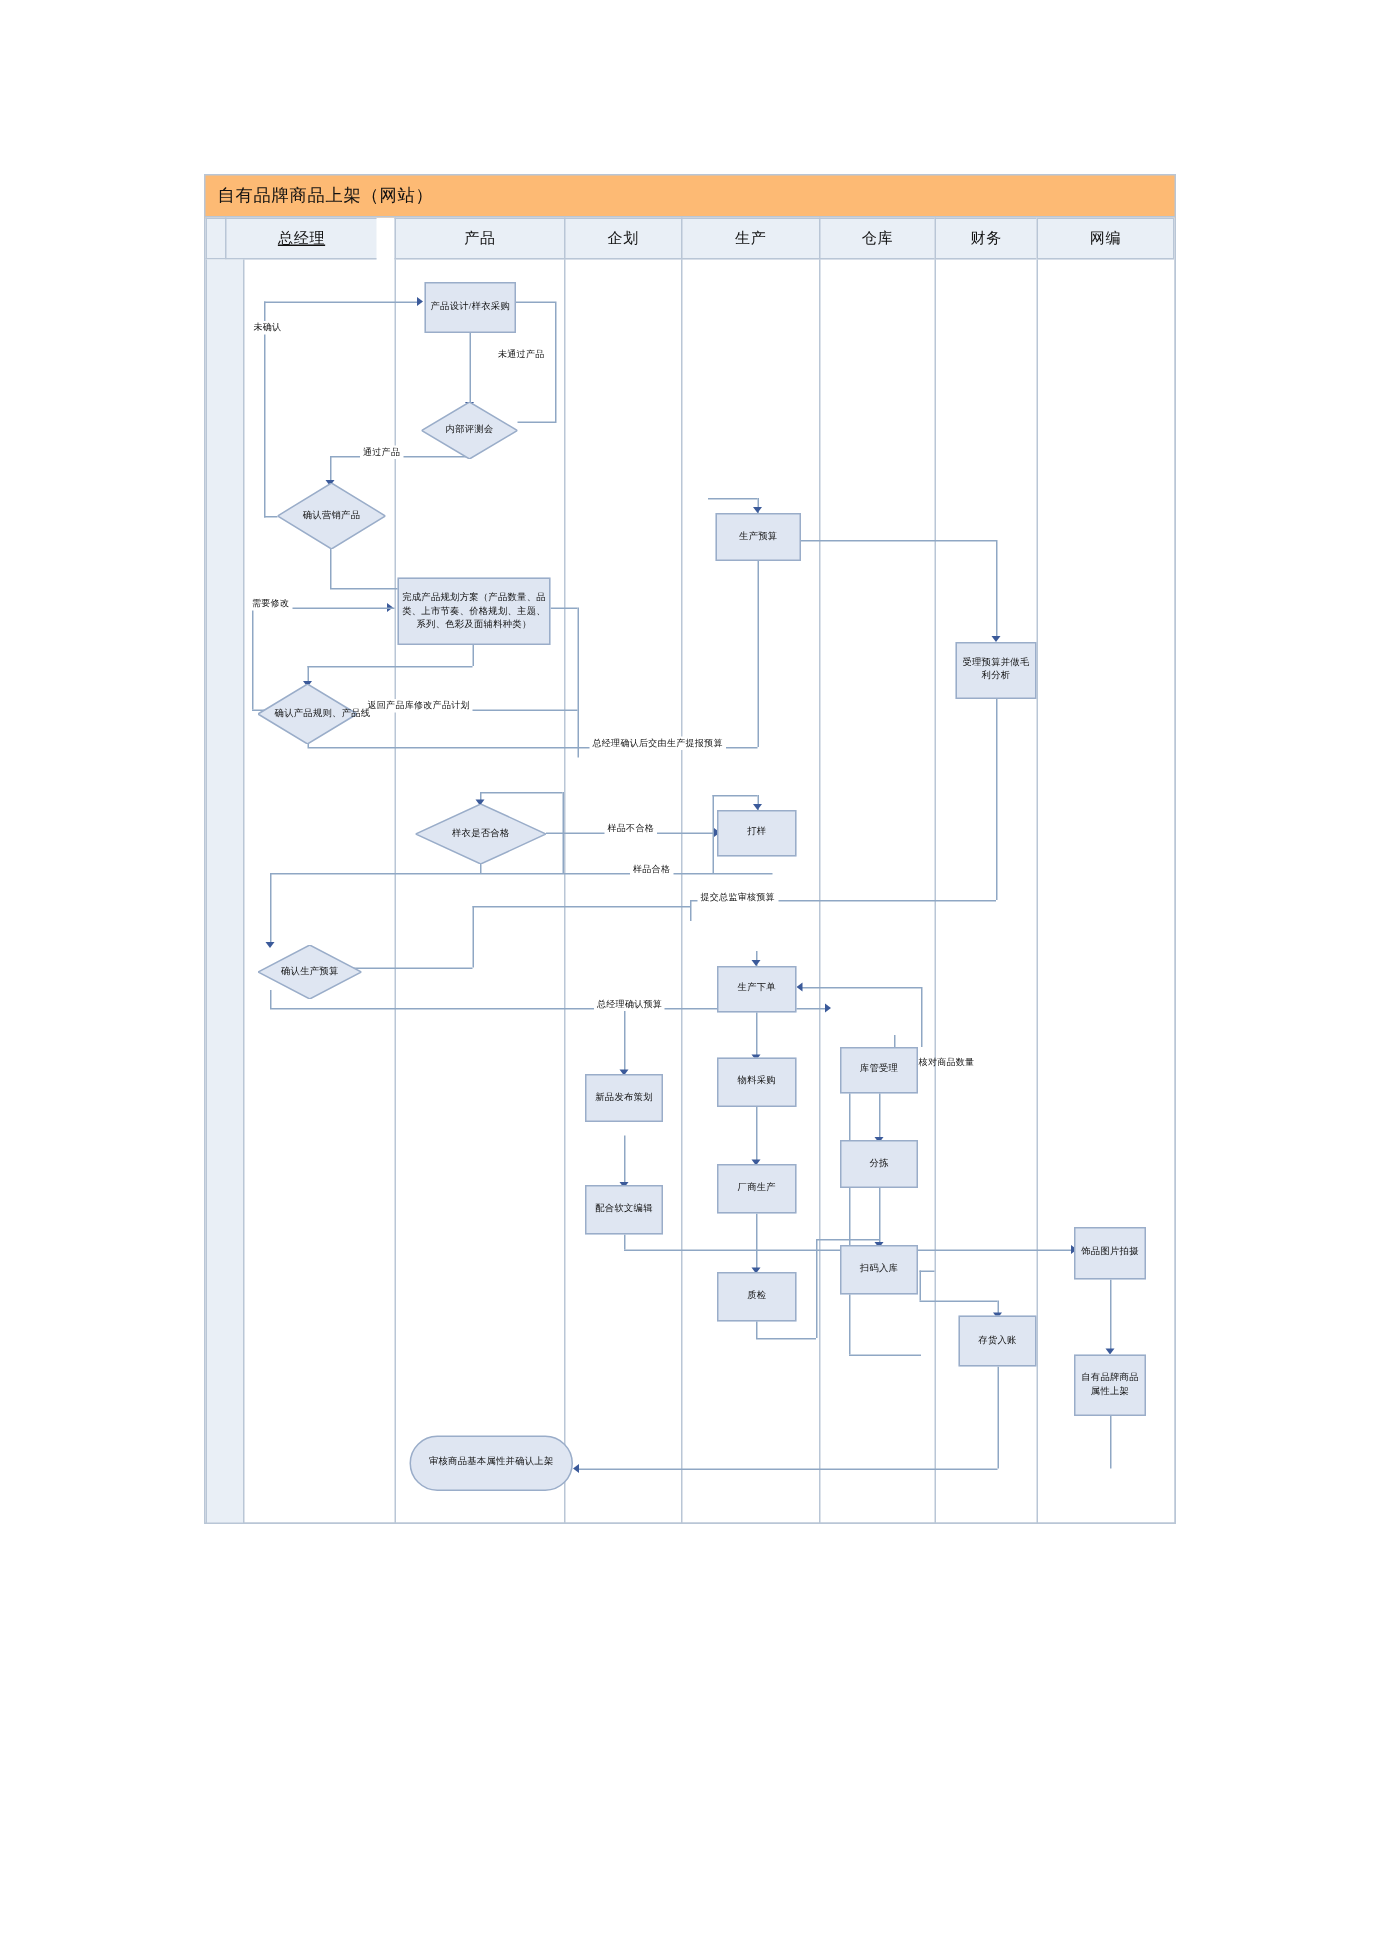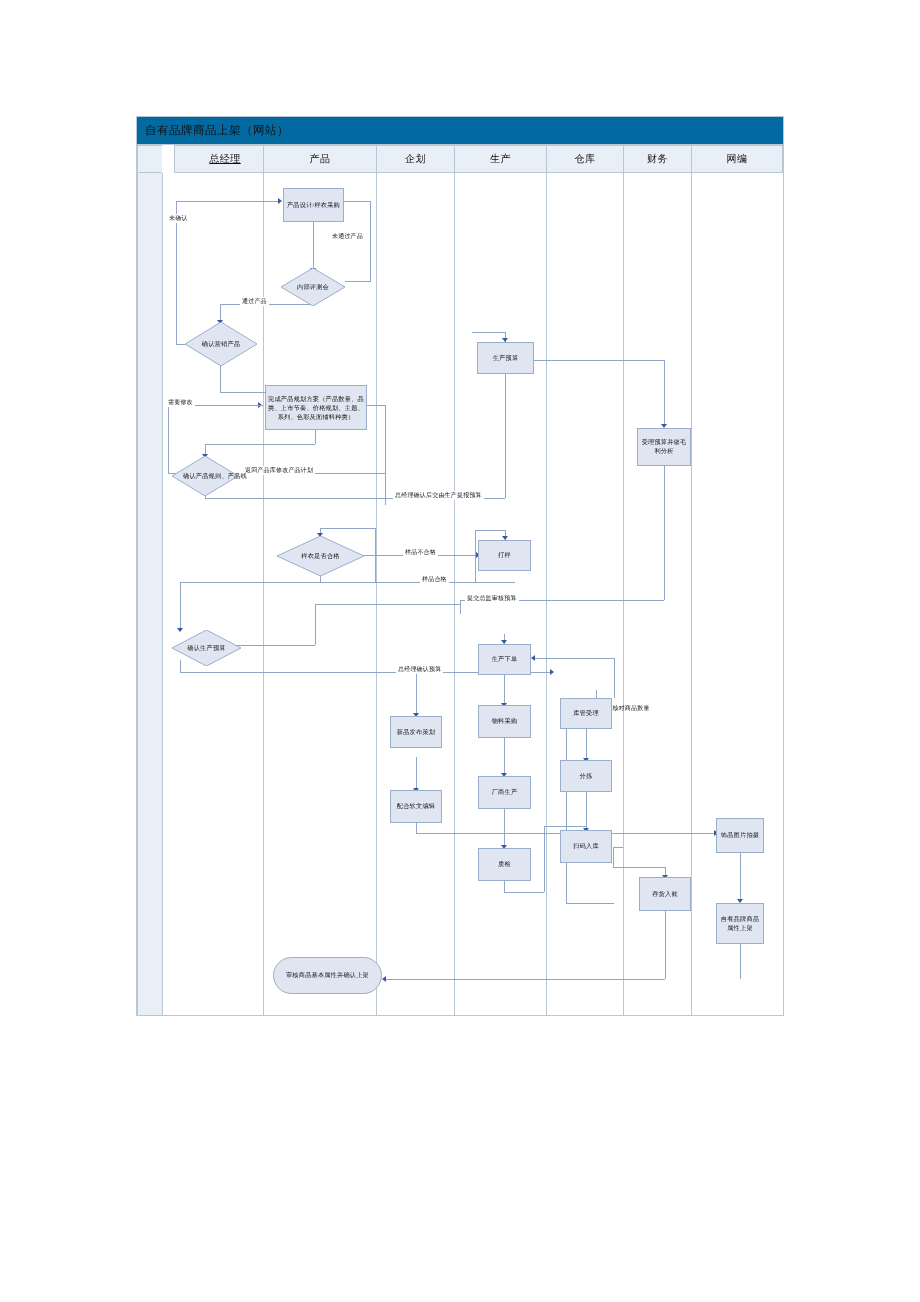--- a/index.html
+++ b/index.html
@@ -14,21 +14,21 @@
 
   
   #frame{
     position:absolute;left:136px;top:116px;width:648px;height:900px;
     border:1px solid #b9c6d6;
     background:#ffffff;
     box-sizing:border-box;
   }
   #title-bar{
     position:absolute;left:136px;top:116px;width:648px;height:29px;
-    background:#0369a1;border:1px solid #b9c6d6;box-sizing:border-box;
+    background:#fdba74;border:1px solid #b9c6d6;box-sizing:border-box;
     display:flex;align-items:center;
   }
   #title-bar .t{font-size:11.5px;padding-left:8px;letter-spacing:.5px;color:#111;}
 
   
   #lane-head{
     position:absolute;left:136px;top:145px;width:648px;height:28px;
     box-sizing:border-box;
   }
   .lane-hcell{
@@ -102,21 +102,21 @@
 
 <div id="page">
 
   <div id="frame"></div>
   <div id="title-bar">
     <span class="t">自有品牌商品上架（网站）</span>
   </div>
 
   <div id="lane-head">
     <div class="lane-hcell corner" style="left:1px;width:25px;"></div>
-    <div class="lane-hcell" style="left:38px;width:101px;text-decoration:underline;">
+    <div class="lane-hcell" style="left:14px;width:101px;text-decoration:underline;">
         <span>总经理</span>
       </div>
     <div class="lane-hcell" style="left:127px;width:113px;">
         <span>产品</span>
       </div>
     <div class="lane-hcell" style="left:240px;width:78px;">
         <span>企划</span>
       </div>
     <div class="lane-hcell" style="left:318px;width:92px;">
         <span>生产</span>

